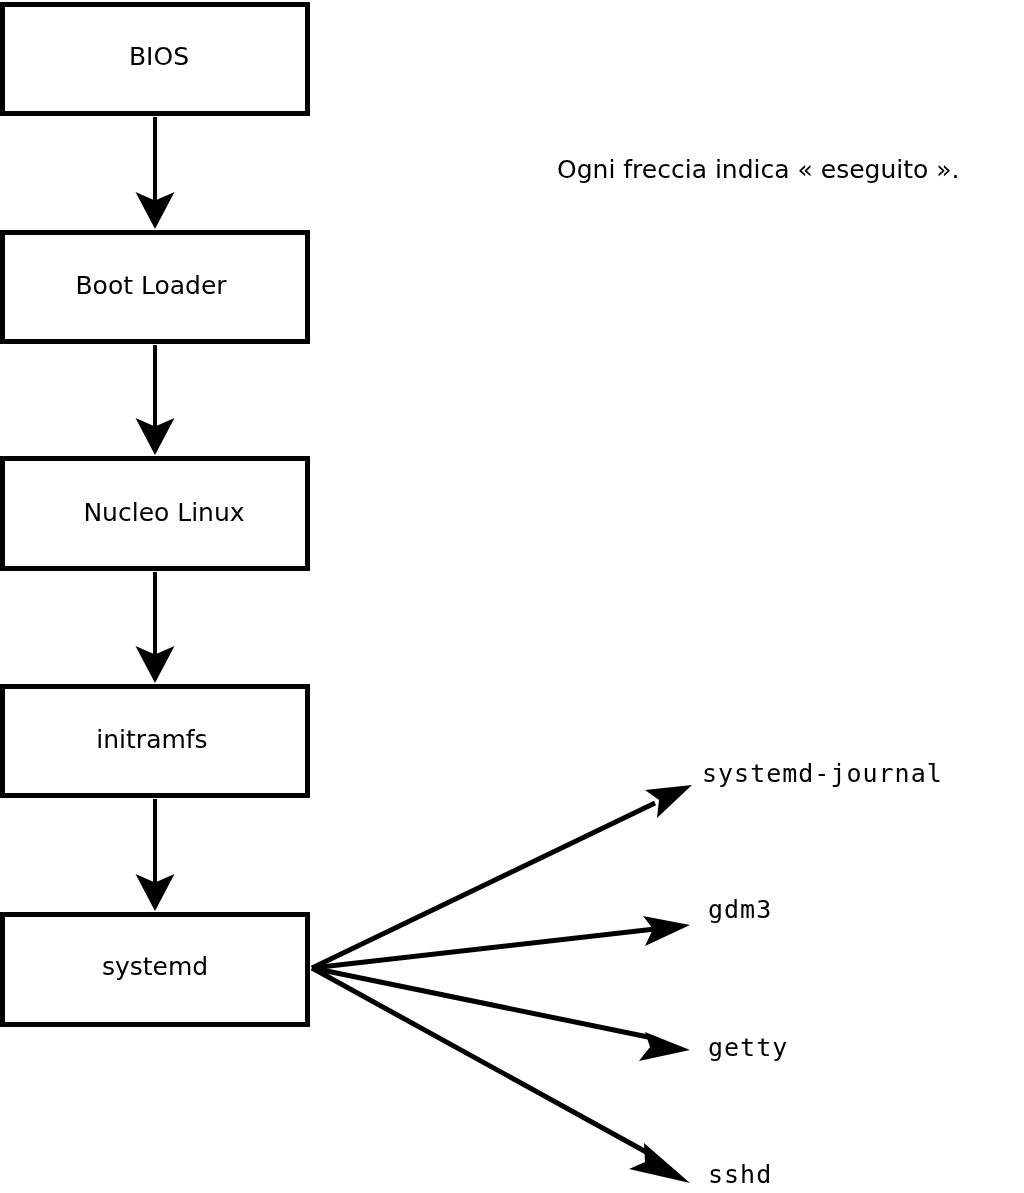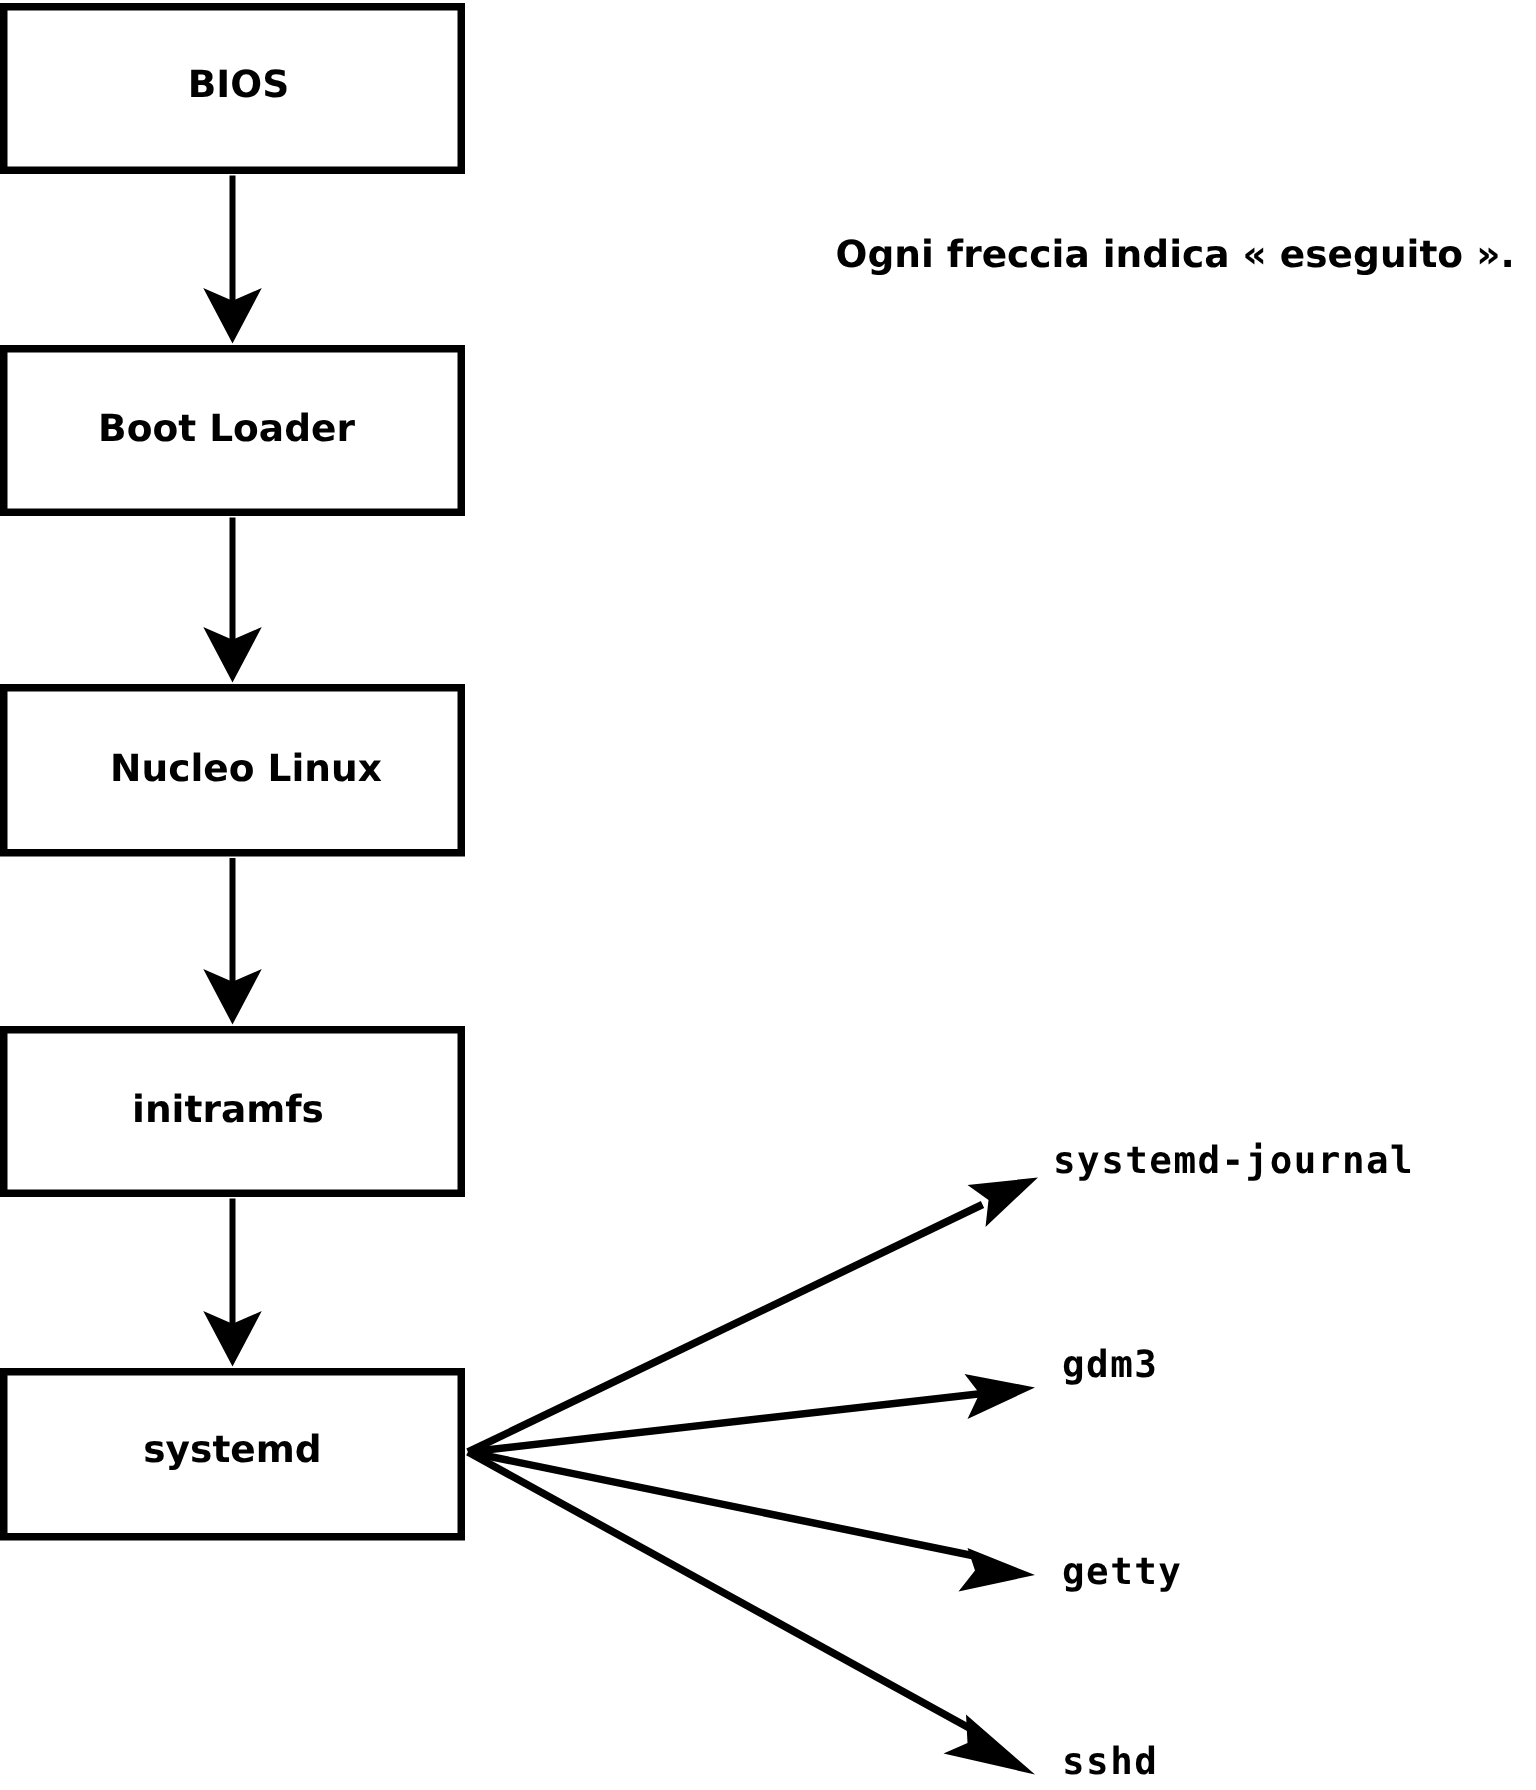--- a/index.html
+++ b/index.html
@@ -14,21 +14,20 @@
     position: relative;
     overflow: hidden;
     font-family: "DejaVu Sans", sans-serif;
   }
   #diagram-root {
     position: absolute;
     left: 0;
     top: 0;
     width: 1024px;
     height: 1165px;
-    font-weight: bold;
   }
   svg#diagram-svg {
     position: absolute;
     left: 0;
     top: 0;
     width: 1024px;
     height: 1193px;
     display: block;
   }
   .node-box {

